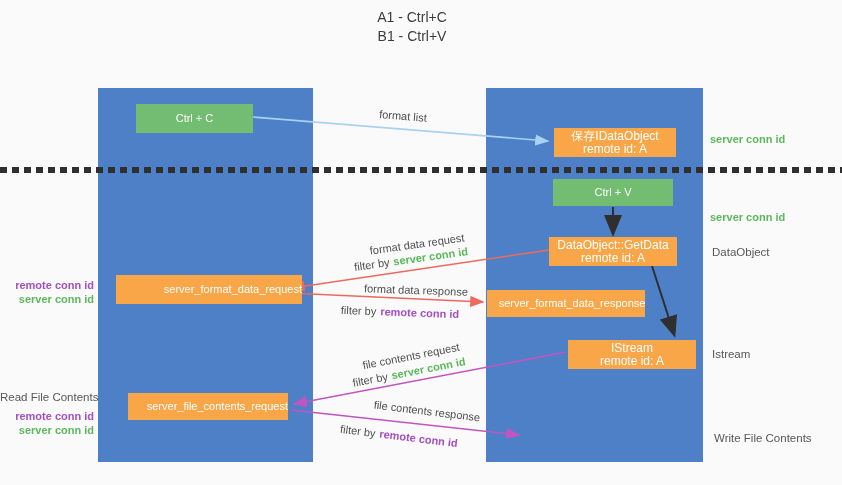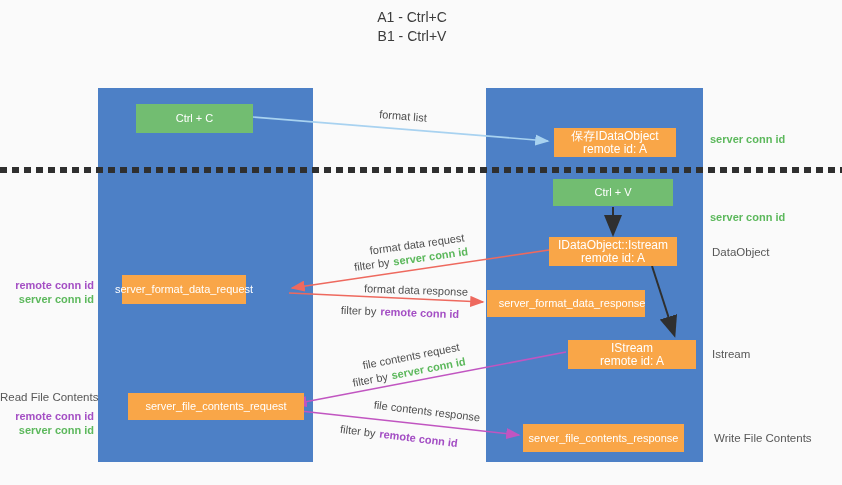--- a/index.html
+++ b/index.html
@@ -97,44 +97,41 @@
   <div class="abs node orange" style="left:554px;top:128px;width:122px;height:29px;">
     <span class="sub">保存IDataObject</span>
     <span class="sub">remote id: A</span>
   </div>
 
   <div class="abs node green" style="left:553px;top:179px;width:120px;height:27px;">
     <span>Ctrl + V</span>
   </div>
 
   <div class="abs node orange" style="left:549px;top:237px;width:128px;height:29px;">
-    <span class="sub">IDataObject::Istream</span>
+    <span class="sub">DataObject::GetData</span>
     <span class="sub">remote id: A</span>
   </div>
 
-  <div class="abs node orange" style="left:122px;top:275px;width:124px;height:29px;">
+  <div class="abs node orange" style="left:116px;top:275px;width:186px;height:29px;align-items:flex-end;">
     <span>server_format_data_request</span>
   </div>
 
   <div class="abs node orange" style="left:487px;top:290px;width:158px;height:27px;padding-left:12px;">
     <span>server_format_data_response</span>
   </div>
 
   <div class="abs node orange" style="left:568px;top:340px;width:128px;height:29px;">
     <span class="sub">IStream</span>
     <span class="sub">remote id: A</span>
   </div>
 
-  <div class="abs node orange" style="left:128px;top:393px;width:176px;height:27px;">
+  <div class="abs node orange" style="left:128px;top:393px;width:160px;height:27px;align-items:flex-end;">
     <span>server_file_contents_request</span>
   </div>
 
-  <div class="abs node orange" style="left:523px;top:424px;width:161px;height:28px;">
-    <span>server_file_contents_response</span>
-  </div>
 
   <div class="abs flow-label rot" style="left:403px;top:116px;--r:4.5deg;">format list</div>
 
   <div class="abs flow-label rot" style="left:417px;top:244px;--r:-8deg;">format data request</div>
   <div class="abs flow-label rot" style="left:411px;top:259px;--r:-8deg;">
     <span>filter by</span><span class="green-bold tone2">server conn id</span>
   </div>
 
   <div class="abs flow-label rot" style="left:416px;top:290px;--r:2deg;">format data response</div>
   <div class="abs flow-label rot" style="left:400px;top:312px;--r:2deg;">

